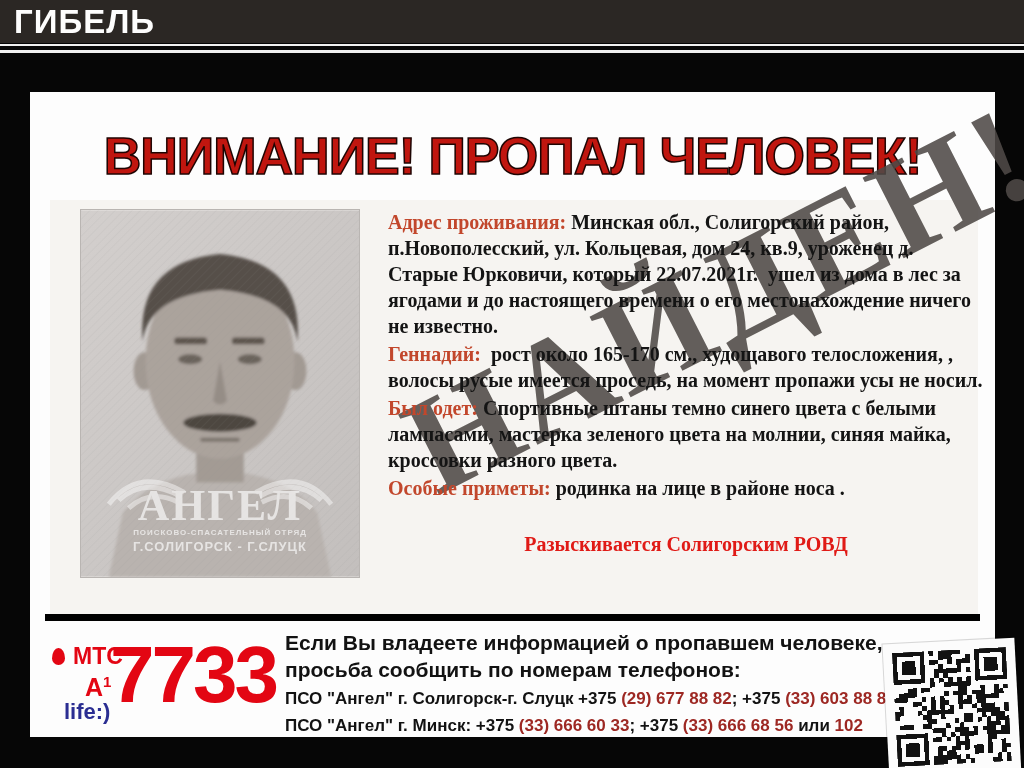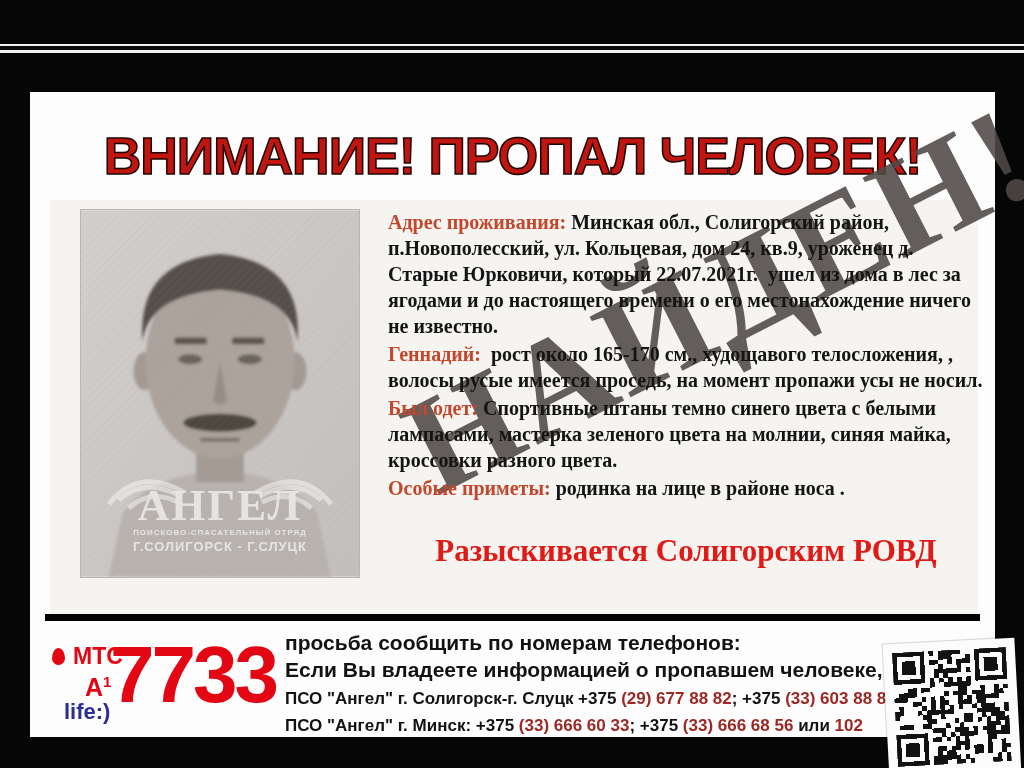--- a/index.html
+++ b/index.html
@@ -22,21 +22,21 @@
   .content{position:absolute;left:20px;top:108px;width:928px;height:420px;background:#f6f4f1;}
   
   .photo{position:absolute;left:30px;top:9px;width:280px;height:369px;border:1px solid #b9b5b2;box-sizing:border-box;}
   .photo svg{display:block;width:100%;height:100%;}
   
   .text-col{position:absolute;left:338px;top:7px;width:596px;z-index:5;}
   .text-col p{margin:2px 0;font-family:"Liberation Serif",serif;font-weight:bold;
               font-size:20px;line-height:26px;color:#141414;white-space:pre-wrap;}
   .lbl{color:var(--label_red);}
   .wanted{margin-top:32px;text-align:center;font-family:"Liberation Serif",serif;font-weight:bold;
-          font-size:31px;color:var(--wanted_red);}
+          font-size:20px;color:var(--wanted_red);}
   .found-wm{position:absolute;left:315px;top:128px;width:750px;z-index:2;text-align:center;
             font-family:"Liberation Serif",serif;font-weight:bold;font-size:138px;
             letter-spacing:4px;color:#4f4a47;opacity:.88;transform:rotate(-27deg);pointer-events:none;}
   
   .rule{position:absolute;left:15px;top:522px;width:935px;height:7px;background:#000;}
   .strip{position:absolute;left:0;top:531px;width:965px;height:114px;}
   .brands{position:absolute;left:22px;top:20px;width:110px;}
   .mts-row{display:flex;align-items:center;gap:8px;font-size:23px;font-weight:800;color:var(--brand_red);}
   .egg{display:inline-block;width:13px;height:17px;background:var(--brand_red);
        border-radius:50% 50% 50% 50%/62% 62% 40% 40%;}
@@ -53,20 +53,23 @@
   .qr{position:absolute;left:886px;top:641px;width:132px;height:138px;background:#fcfcfc;
       padding:9px;box-sizing:border-box;transform:rotate(-3deg);z-index:10;
       box-shadow:0 0 0 1px rgba(0,0,0,.15);}
   .qr svg{display:block;width:114px;height:114px;shape-rendering:crispEdges;fill:#121212;}
 </style>
 </head>
 <body>
 
 <div class="stage">
 
+  <header class="topbar">
+    <span>ГИБЕЛЬ</span>
+  </header>
   <div class="sep-a"></div>
   <div class="sep-b"></div>
   <div class="sep-c"></div>
 
   <main class="poster">
     <h1 class="headline">ВНИМАНИЕ! ПРОПАЛ ЧЕЛОВЕК!</h1>
     <h2 class="subtitle">Клезович Геннадий Васильевич,  27.05.1963 г.р.</h2>
 
     <section class="content">
 
@@ -129,22 +132,22 @@
       <div class="brands">
         <div class="mts-row">
           <span class="egg"></span>
           <span>МТС</span>
         </div>
         <div class="a1"><span>А</span><sup>1</sup></div>
         <div class="life">life:)</div>
       </div>
       <div class="short">7733</div>
       <div class="info">
+        <div class="b1">Если Вы владеете информацией о пропавшем человеке,</div>
         <div class="b1">просьба сообщить по номерам телефонов:</div>
-        <div class="b1">Если Вы владеете информацией о пропавшем человеке,</div>
         <div class="ph"><span>ПСО "Ангел" г. Солигорск-г. Слуцк +375 </span><span class="red">(29) 677 88 82</span><span>; +375 </span><span class="red">(33) 603 88 82</span></div>
         <div class="ph"><span>ПСО "Ангел" г. Минск: +375 </span><span class="red">(33) 666 60 33</span><span>; +375 </span><span class="red">(33) 666 68 56</span><span> или </span><span class="red">102</span></div>
       </div>
     </footer>
   </main>
 
   <div class="qr">
     <svg id="qr-svg" viewBox="0 0 25 25" xmlns="http://www.w3.org/2000/svg">
         <rect x="0" y="0" width="1" height="1"></rect>
         <rect x="1" y="0" width="1" height="1"></rect>

